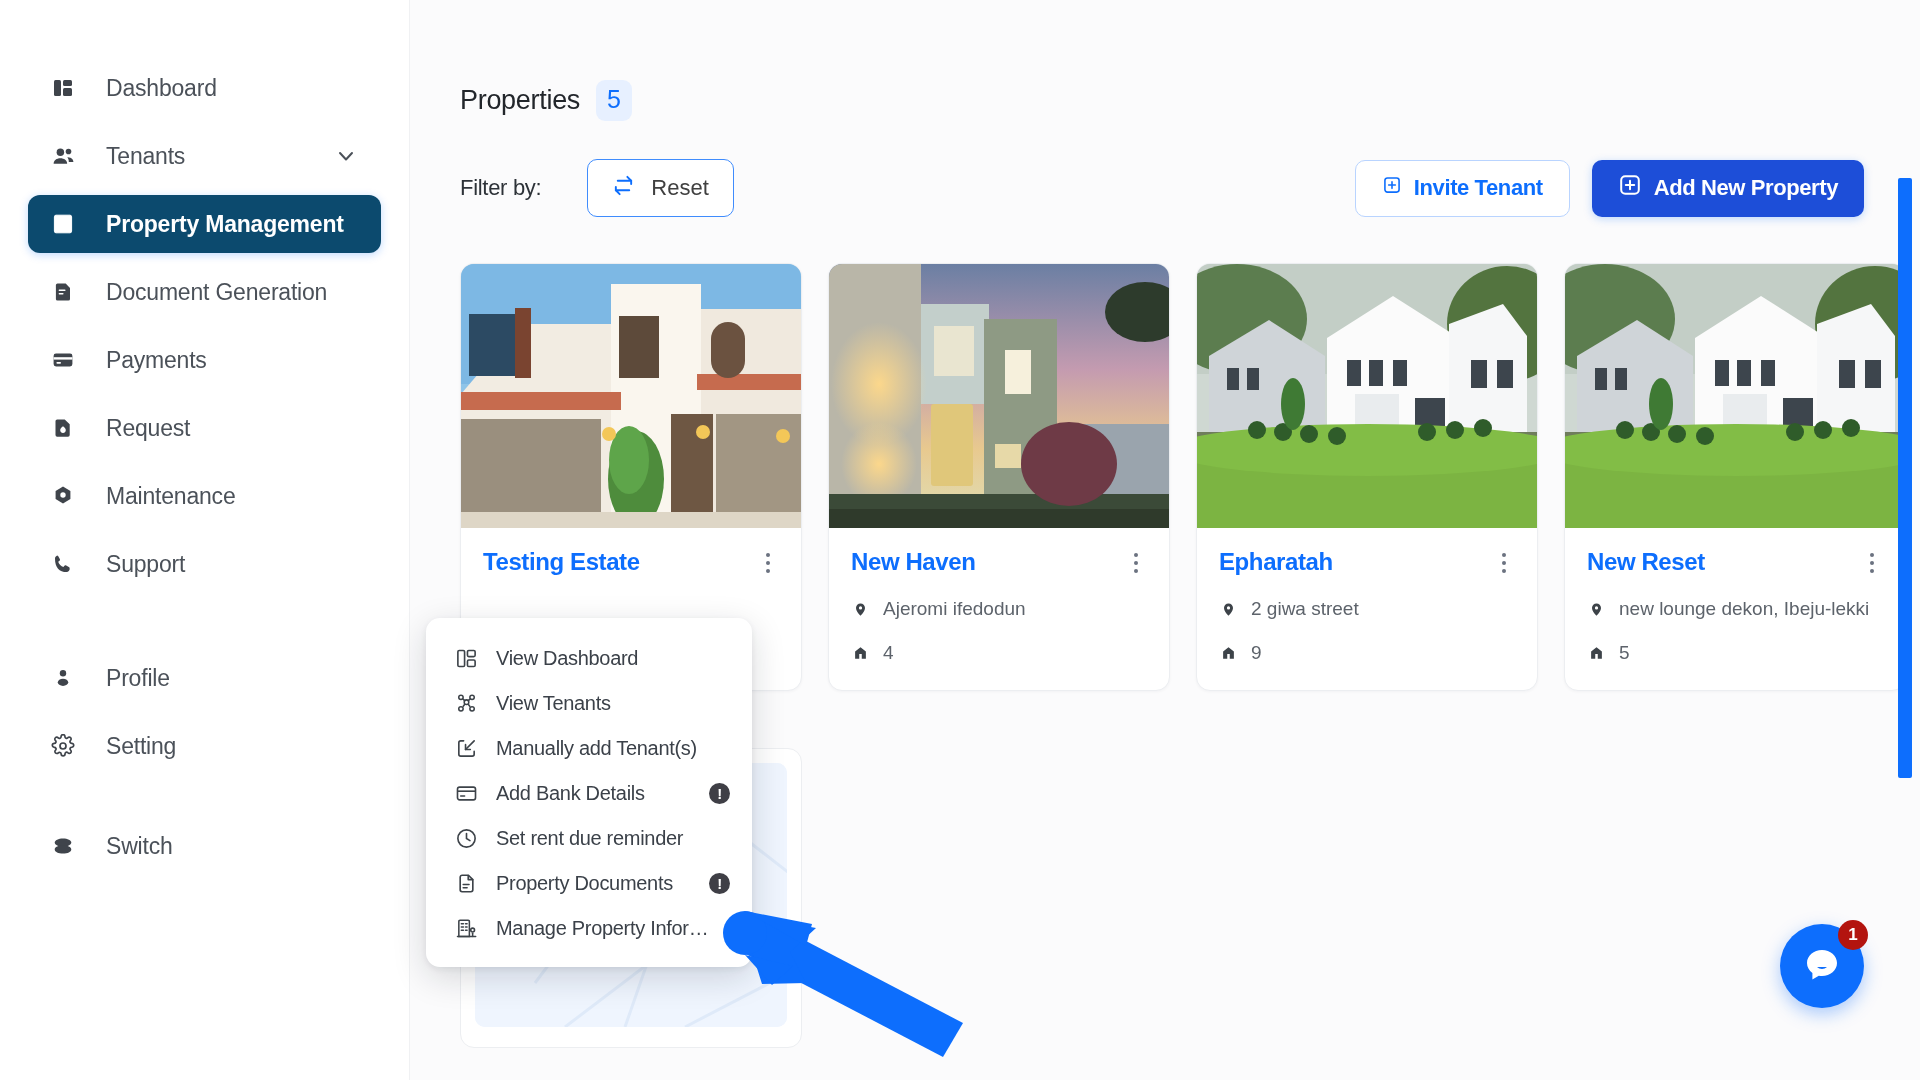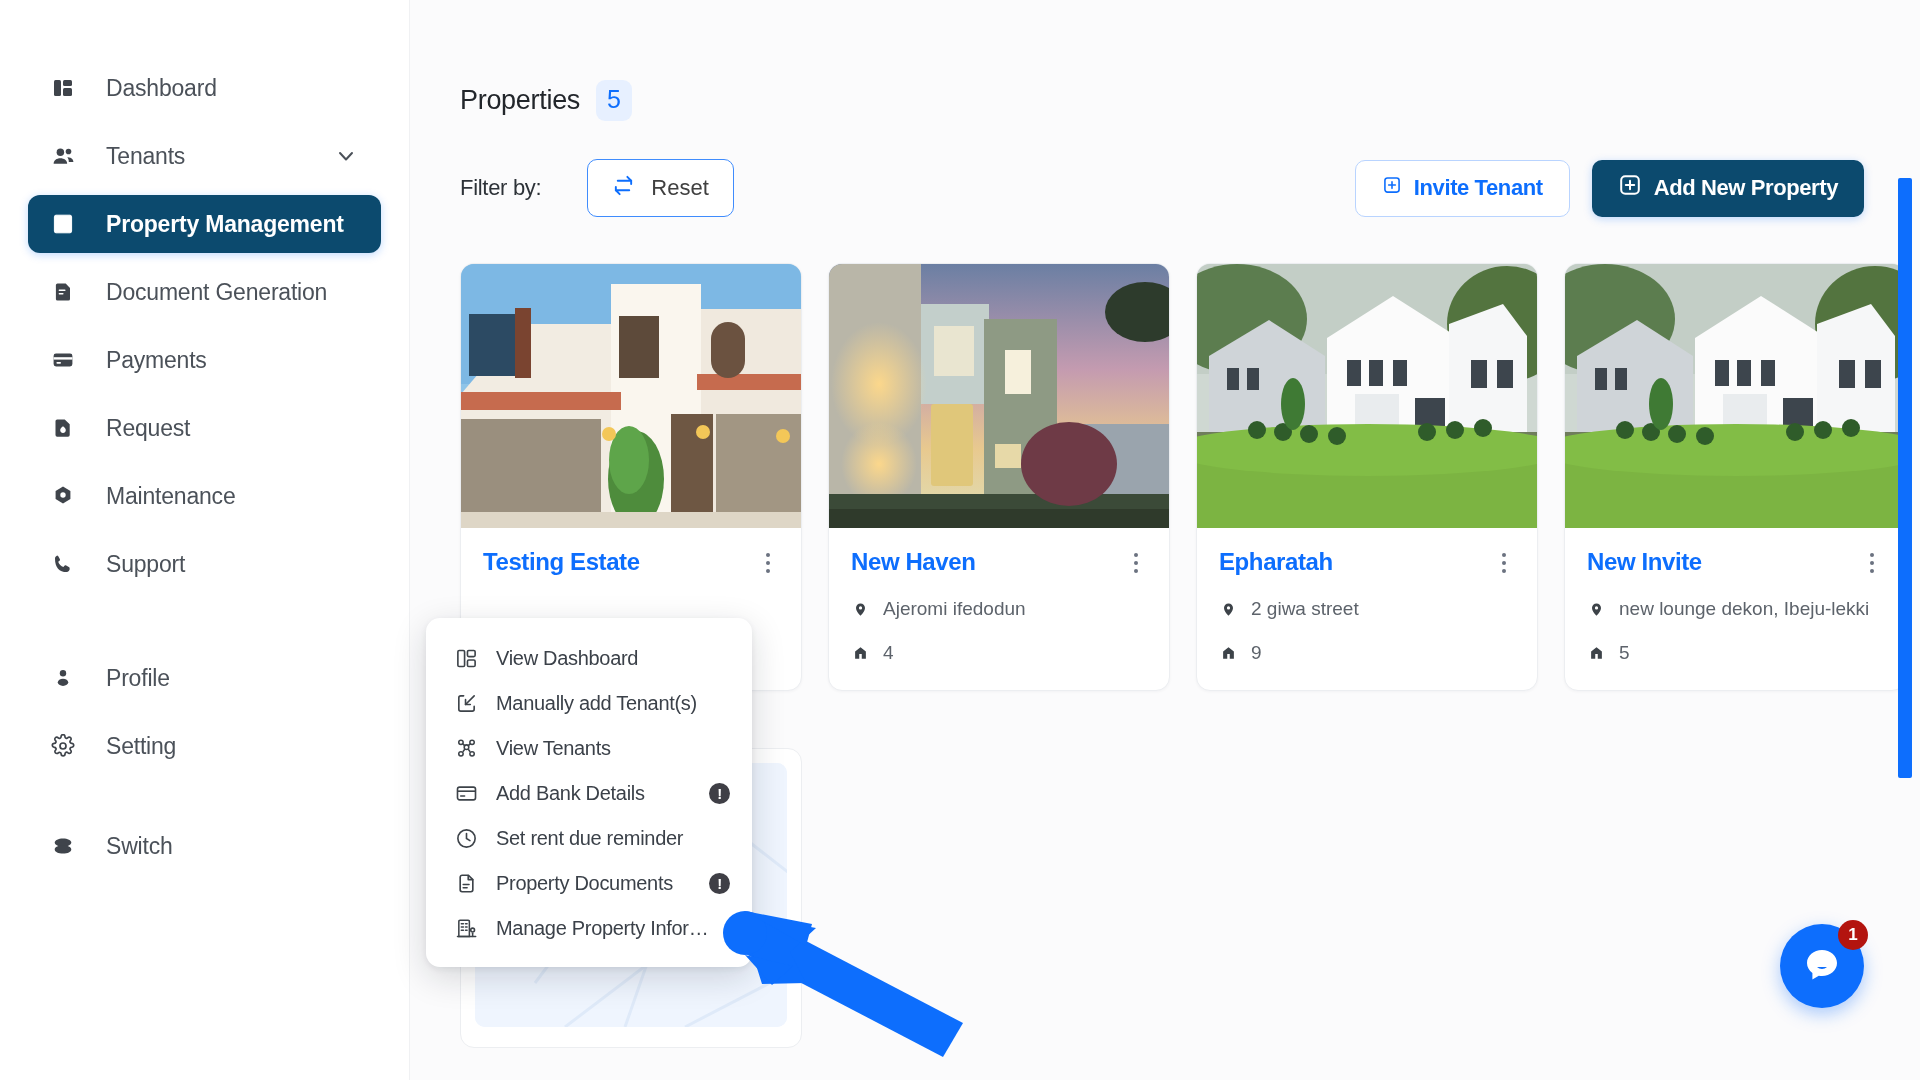--- a/index.html
+++ b/index.html
@@ -90,21 +90,21 @@
   .toolbar-spacer { flex: 1 1 auto; }
   .btn-outline {
     height: 57px; border: 1px solid #b9d4ff; border-radius: 10px;
     background: #fff; color: #0d6efd;
     display: flex; align-items: center; gap: 12px;
     font-size: 22px; font-weight: 700; letter-spacing: -0.4px;
     padding: 0 26px;
   }
   .btn-primary {
     height: 57px; border-radius: 10px;
-    background: #0c4a6e; color: #fff;
+    background: #1d4ed8; color: #fff;
     display: flex; align-items: center; gap: 12px;
     font-size: 22px; font-weight: 700; letter-spacing: -0.4px;
     padding: 0 26px;
     margin-left: 22px;
     box-shadow: 0 2px 8px rgba(13,110,253,.25);
   }
 
   
   .cards {
     display: flex; gap: 26px;
@@ -558,21 +558,21 @@
             <circle cx="112" cy="170" r="9" fill="#2f5c2a"></circle>
               <circle cx="140" cy="172" r="9" fill="#2f5c2a"></circle>
             <circle cx="230" cy="168" r="9" fill="#2f5c2a"></circle>
               <circle cx="258" cy="166" r="9" fill="#2f5c2a"></circle>
             <circle cx="286" cy="164" r="9" fill="#2f5c2a"></circle>
             <ellipse cx="96" cy="140" rx="12" ry="26" fill="#3f7a34"></ellipse>
           </svg>
         </div>
         <div class="card-body">
           <div class="card-head">
-            <span class="card-title">New Invite</span>
+            <span class="card-title">New Reset</span>
             <span class="kebab">
                 <i></i>
                 <i></i>
                 <i></i>
               </span>
           </div>
           <div class="meta-row">
             <span class="mi">
               <svg width="15" height="17" viewBox="0 0 24 24" fill="#3d4349">
                   <path d="M12 2.2c-4 0-7.2 3.2-7.2 7.2 0 5.4 7.2 12.4 7.2 12.4s7.2-7 7.2-12.4c0-4-3.2-7.2-7.2-7.2zm0 9.8a2.6 2.6 0 1 1 0-5.2 2.6 2.6 0 0 1 0 5.2z"></path>
@@ -629,41 +629,41 @@
             <rect x="3" y="3.6" width="7" height="16.8" rx="1.4"></rect>
             <rect x="13" y="3.6" width="8" height="6.4" rx="1.4"></rect>
             <rect x="13" y="13.6" width="8" height="6.8" rx="1.4"></rect>
           </svg>
       </span>
       <span class="mlabel">View Dashboard</span>
     </div>
 
     <div class="menu-item">
       <span class="mico">
-        <svg width="23" height="23" viewBox="0 0 24 24" fill="none" stroke="#3d4349" stroke-width="1.7" stroke-linecap="round" stroke-linejoin="round">
-          <path d="M9 4H6a2 2 0 0 0-2 2v12a2 2 0 0 0 2 2h12a2 2 0 0 0 2-2v-3"></path>
-          <path d="M20 4 11 13"></path>
-            <path d="M11 8v5h5"></path>
-        </svg>
-      </span>
-      <span class="mlabel">Manually add Tenant(s)</span>
-    </div>
-
-    <div class="menu-item">
-      <span class="mico">
         <svg width="23" height="23" viewBox="0 0 24 24" fill="none" stroke="#3d4349" stroke-width="1.6">
           <circle cx="6.2" cy="5.6" r="2.3"></circle>
             <circle cx="17.8" cy="5.6" r="2.3"></circle>
             <circle cx="12" cy="10.6" r="2.4"></circle>
           <circle cx="6.2" cy="17.6" r="2.3"></circle>
             <circle cx="17.8" cy="17.6" r="2.3"></circle>
           <path d="M8.2 7.2 10.4 9.2M15.8 7.2 13.6 9.2M10.4 12.6 8.2 15.4M13.6 12.6 15.8 15.4"></path>
         </svg>
       </span>
       <span class="mlabel">View Tenants</span>
+    </div>
+
+    <div class="menu-item">
+      <span class="mico">
+        <svg width="23" height="23" viewBox="0 0 24 24" fill="none" stroke="#3d4349" stroke-width="1.7" stroke-linecap="round" stroke-linejoin="round">
+          <path d="M9 4H6a2 2 0 0 0-2 2v12a2 2 0 0 0 2 2h12a2 2 0 0 0 2-2v-3"></path>
+          <path d="M20 4 11 13"></path>
+            <path d="M11 8v5h5"></path>
+        </svg>
+      </span>
+      <span class="mlabel">Manually add Tenant(s)</span>
     </div>
 
     <div class="menu-item">
       <span class="mico">
         <svg width="23" height="23" viewBox="0 0 24 24" fill="none" stroke="#3d4349" stroke-width="1.7">
             <rect x="2.6" y="5.4" width="18.8" height="13.2" rx="2.2"></rect>
             <path d="M2.6 9.6h18.8"></path>
             <path d="M6 14.6h4" stroke-linecap="round"></path>
           </svg>
       </span>

